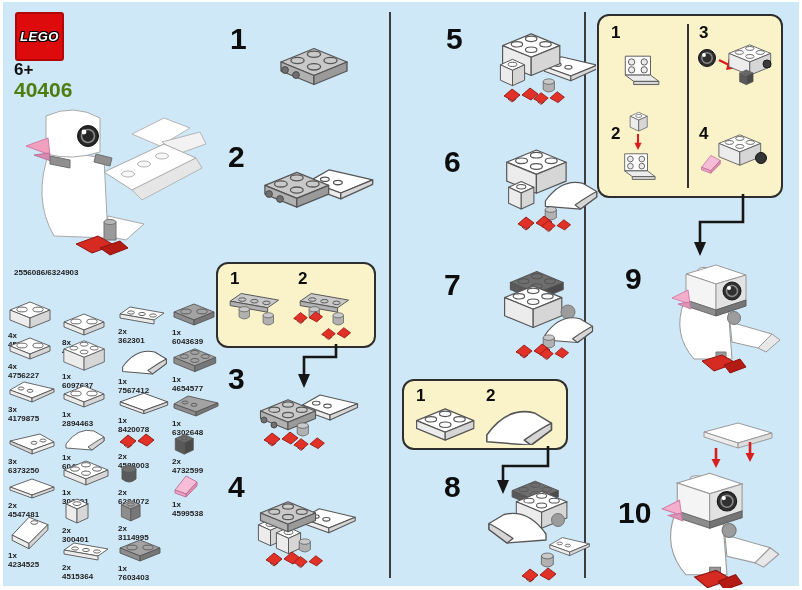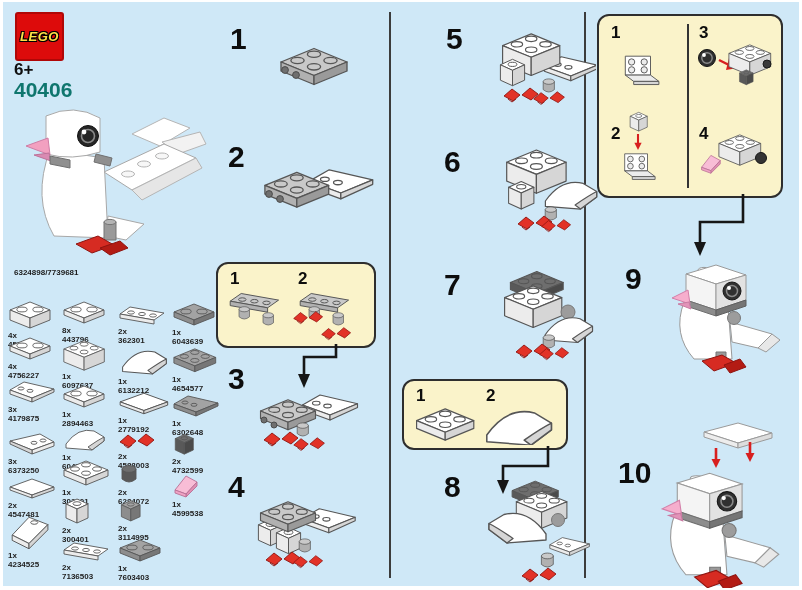--- a/index.html
+++ b/index.html
@@ -3,24 +3,24 @@
 <meta charset="utf-8">
 <style>
   html,body{margin:0;padding:0;background:#fff;}
   .page{position:relative;width:802px;height:590px;background:#ffffff;
         font-family:"Liberation Sans",sans-serif;overflow:hidden;}
   .sheet{position:absolute;left:3px;top:2px;width:796px;height:584px;background:#cfe8f7;}
   .abs{position:absolute;}
   
   .logo{position:absolute;left:15px;top:12px;width:45px;height:45px;background:#dd0b0b;
         border:2px solid #b00707;border-radius:3px;display:flex;align-items:center;justify-content:center;}
-  .logo span{color:#fde047;font-weight:bold;font-size:13px;letter-spacing:.5px;font-style:italic;
+  .logo span{color:#ffffff;font-weight:bold;font-size:13px;letter-spacing:.5px;font-style:italic;
         text-shadow:1px 1px 0 #000,-1px -1px 0 #000,1px -1px 0 #000,-1px 1px 0 #000;}
   .age{position:absolute;left:14px;top:60px;font-size:17px;font-weight:bold;color:#101010;}
-  .setno{position:absolute;left:14px;top:78px;font-size:21px;font-weight:bold;color:#0f766e;}
+  .setno{position:absolute;left:14px;top:78px;font-size:21px;font-weight:bold;color:#4d7c0f;}
   .itemids{position:absolute;left:14px;top:268px;font-size:8px;font-weight:bold;color:#1a1a1a;}
   
   .part{position:absolute;width:54px;color:#222;}
   .part svg{display:block;margin:0 0 1px 0;}
   .part .qty,.part .pid{font-size:8px;font-weight:bold;line-height:9px;}
   
   .stepnum{position:absolute;font-size:30px;font-weight:bold;color:#0d0d0d;}
   .callout{position:absolute;background:#faf3ca;border:2px solid #2e2e2e;border-radius:12px;}
   .sub{position:absolute;font-size:17px;font-weight:bold;color:#0d0d0d;}
   .vline{position:absolute;width:2px;background:#3c3c3c;}
@@ -196,21 +196,21 @@
     <circle cx="76" cy="38" r="10.5" fill="#262626" stroke="#101010"></circle>
     <circle cx="76" cy="38" r="6.5" fill="none" stroke="#8a8a8a" stroke-width="1.6"></circle>
     <circle cx="72" cy="34" r="2.4" fill="#ffffff"></circle>
     <path d="M36,40 L14,48 L38,57 Z" fill="#f2a0c0" stroke="#cf7da6"></path>
     <path d="M37,55 L22,57 L39,63 Z" fill="#d98ab2" stroke="#bd729a"></path>
     <path d="M38,58 L38,66 L58,70 L58,62 Z" fill="#8f8f8f" stroke="#6f6f6f"></path>
     <path d="M64,146 L86,138 L102,147 L80,155 Z" fill="#d62b22" stroke="#8f1410"></path>
     <path d="M88,150 L108,143 L116,150 L98,157 Z" fill="#b31b14" stroke="#8f1410"></path>
   </svg>
 
-  <div class="itemids">6324898/7739681</div>
+  <div class="itemids">2556086/6324903</div>
 
   
   <div class="part" style="left:8px;top:300px;">
     <svg width="50" height="30">
         <use href="#s-b1x2" class="c-white"></use>
       </svg>
     <div class="qty">4x</div>
     <div class="pid">4558952</div>
   </div>
   <div class="part" style="left:8px;top:336px;">
@@ -243,21 +243,21 @@
   </div>
   <div class="part" style="left:8px;top:512px;">
     <svg width="50" height="38">
         <use href="#s-slope" class="c-white" transform="scale(1.05)"></use>
       </svg>
     <div class="qty">1x</div>
     <div class="pid">4234525</div>
   </div>
 
   
-  <div class="part" style="left:62px;top:300px;">
+  <div class="part" style="left:62px;top:312px;">
     <svg width="50" height="25">
         <use href="#s-p1x2" class="c-white"></use>
       </svg>
     <div class="qty">8x</div>
     <div class="pid">443796</div>
   </div>
   <div class="part" style="left:62px;top:338px;">
     <svg width="50" height="33">
         <use href="#s-b2x2" class="c-white" transform="scale(0.92)"></use>
       </svg>
@@ -290,44 +290,44 @@
         <use href="#s-b1x1" class="c-white"></use>
       </svg>
     <div class="qty">2x</div>
     <div class="pid">300401</div>
   </div>
   <div class="part" style="left:62px;top:538px;">
     <svg width="50" height="24">
         <use href="#s-p1x3" class="c-white"></use>
       </svg>
     <div class="qty">2x</div>
-    <div class="pid">7136503</div>
+    <div class="pid">4515364</div>
   </div>
 
   
   <div class="part" style="left:118px;top:302px;">
     <svg width="50" height="24">
         <use href="#s-p1x3" class="c-white"></use>
       </svg>
     <div class="qty">2x</div>
     <div class="pid">362301</div>
   </div>
   <div class="part" style="left:118px;top:344px;">
     <svg width="54" height="32">
         <use href="#s-curve" class="c-white" transform="scale(1.15)"></use>
       </svg>
     <div class="qty">1x</div>
-    <div class="pid">6132212</div>
+    <div class="pid">7567412</div>
   </div>
   <div class="part" style="left:118px;top:390px;">
     <svg width="52" height="25">
         <use href="#s-tile" class="c-white" transform="scale(1.08)"></use>
       </svg>
     <div class="qty">1x</div>
-    <div class="pid">2779192</div>
+    <div class="pid">8420078</div>
   </div>
   <div class="part" style="left:118px;top:432px;">
     <svg width="44" height="19">
         <use href="#s-feet" class="c-red"></use>
       </svg>
     <div class="qty">2x</div>
     <div class="pid">4588003</div>
   </div>
   <div class="part" style="left:118px;top:462px;">
     <svg width="26" height="25">
@@ -535,21 +535,21 @@
   <svg class="abs" style="left:694px;top:194px;" width="58" height="70">
     <path d="M49,0 L49,28 L6,28 L6,50" stroke="#161616" stroke-width="2.6" fill="none"></path>
     <path d="M0,48 L12,48 L6,62 Z" fill="#161616"></path>
   </svg>
 
   <div class="stepnum" style="left:625px;top:262px;">9</div>
   <svg class="abs" style="left:664px;top:260px;" width="126" height="114">
     <use href="#s-dove" transform="translate(6,2)"></use>
   </svg>
 
-  <div class="stepnum" style="left:618px;top:456px;">10</div>
+  <div class="stepnum" style="left:618px;top:496px;">10</div>
   <svg class="abs" style="left:648px;top:420px;" width="152" height="168">
     <g>
       <path d="M56,12 L90,3 L124,13 L90,23 Z" fill="#ffffff" stroke="#9a9a9a"></path>
       <path d="M56,12 L56,17 L90,28 L90,23 Z" fill="#ededed" stroke="#9a9a9a"></path>
       <path d="M124,13 L124,18 L90,28 L90,23 Z" fill="#dddddd" stroke="#9a9a9a"></path>
     </g>
     <use href="#s-redarrow" transform="translate(68,28)"></use>
     <use href="#s-redarrow" transform="translate(102,22)"></use>
     <use href="#s-dove" transform="translate(12,50) scale(1.08)"></use>
   </svg>

